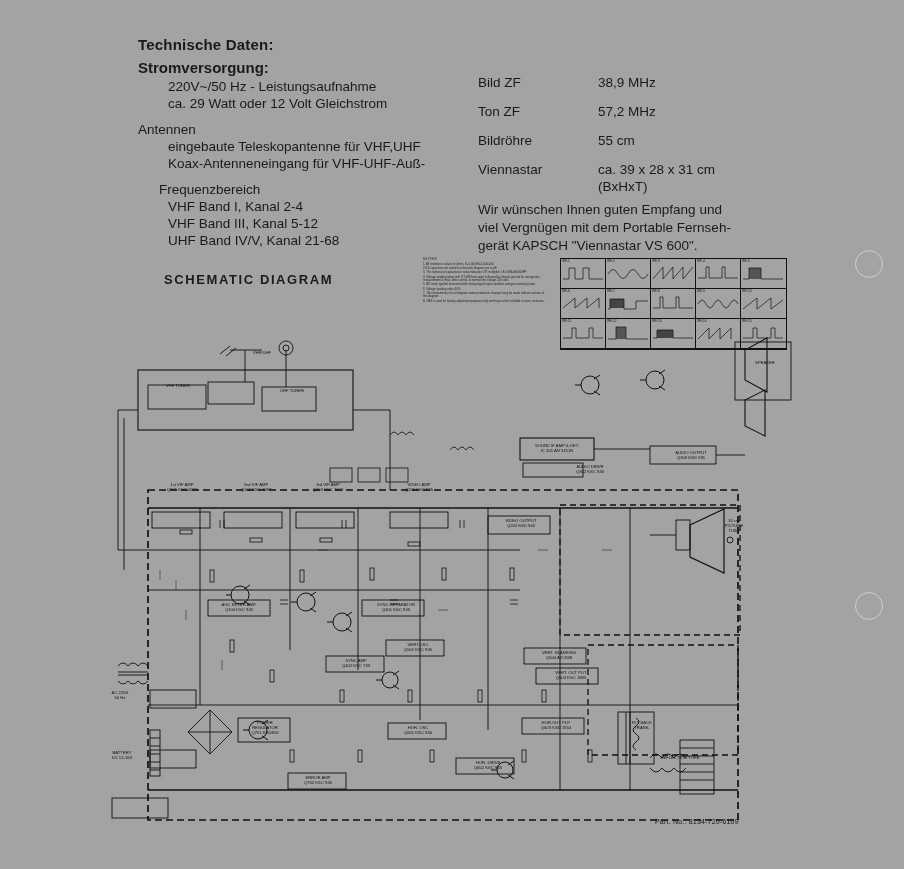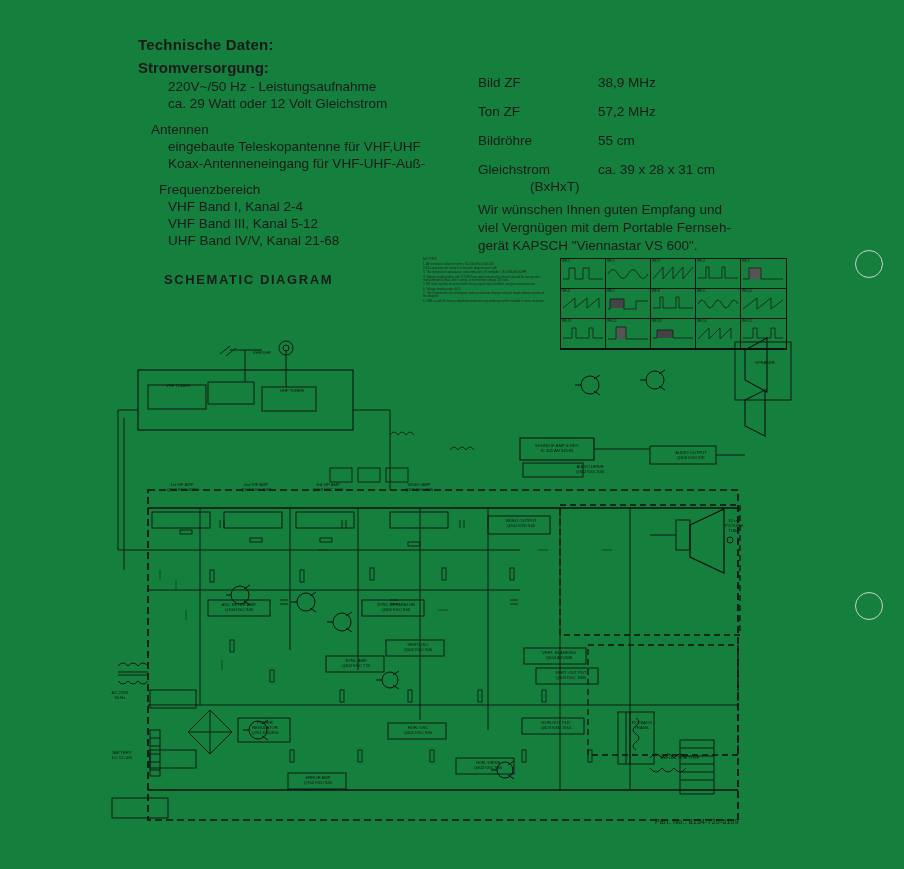--- a/index.html
+++ b/index.html
@@ -11,21 +11,21 @@
     width: 904px;
     height: 869px;
     position: relative;
     font-family: "Liberation Sans", sans-serif;
     color: #1a1a1a;
     overflow: hidden;
   }
   .page {
     position: absolute;
     inset: 0;
-    background: #15803d;
+    background: #a3a3a3;
   }
 
   
   .specs {
     position: absolute;
     left: 138px;
     top: 36px;
     width: 740px;
   }
   .h-title {
@@ -60,21 +60,21 @@
     width: 400px;
   }
   .kv {
     display: flex;
     font-size: 13.5px;
     line-height: 17px;
     margin-bottom: 12px;
   }
   .kv .k { width: 120px; white-space: pre; }
   .kv .v { white-space: pre; }
-  .kv .v2 { margin-left: 52px; display:block; }
+  .kv .v2 { margin-left: 120px; display:block; }
   .closing {
     font-size: 13.5px;
     line-height: 18px;
     white-space: pre-line;
   }
 
   
   .schematic-title {
     position: absolute;
     left: 164px;
@@ -160,21 +160,21 @@
 <div class="page">
 
   <div class="specs">
 
     <div class="left-col">
       <div class="h-title">Technische Daten:</div>
       <div class="h-sub">Stromversorgung:</div>
       <div class="line indent1">220V~/50 Hz - Leistungsaufnahme</div>
       <div class="line indent1">ca. 29 Watt oder 12 Volt Gleichstrom</div>
 
-      <div class="line line-sp" style="margin-left:13px">Antennen</div>
+      <div class="line line-sp" style="margin-left:0">Antennen</div>
       <div class="line indent1">eingebaute Teleskopantenne für VHF,UHF</div>
       <div class="line indent1">Koax-Antenneneingang für VHF-UHF-Auß-</div>
 
       <div class="line line-sp" style="margin-left:21px">Frequenzbereich</div>
       <div class="line indent1">VHF Band I, Kanal 2-4</div>
       <div class="line indent1">VHF Band III, Kanal 5-12</div>
       <div class="line indent1">UHF Band IV/V, Kanal 21-68</div>
     </div>
 
     <div class="right-col">
@@ -184,21 +184,21 @@
       </div>
       <div class="kv">
         <span class="k">Ton ZF</span>
         <span class="v">57,2 MHz</span>
       </div>
       <div class="kv">
         <span class="k">Bildröhre</span>
         <span class="v">55 cm</span>
       </div>
       <div class="kv" style="display:block; margin-bottom:6px">
-        <span class="k" style="display:inline-block">Gleichstrom</span><span class="v">ca. 39 x 28 x 31 cm</span>
+        <span class="k" style="display:inline-block">Viennastar</span><span class="v">ca. 39 x 28 x 31 cm</span>
         <span class="v2">(BxHxT)</span>
       </div>
       <div class="closing">Wir wünschen Ihnen guten Empfang und
 viel Vergnügen mit dem Portable Fernseh-
 gerät KAPSCH "Viennastar VS 600".</div>
     </div>
   </div>
 
   <div class="schematic-title">SCHEMATIC  DIAGRAM</div>
 

